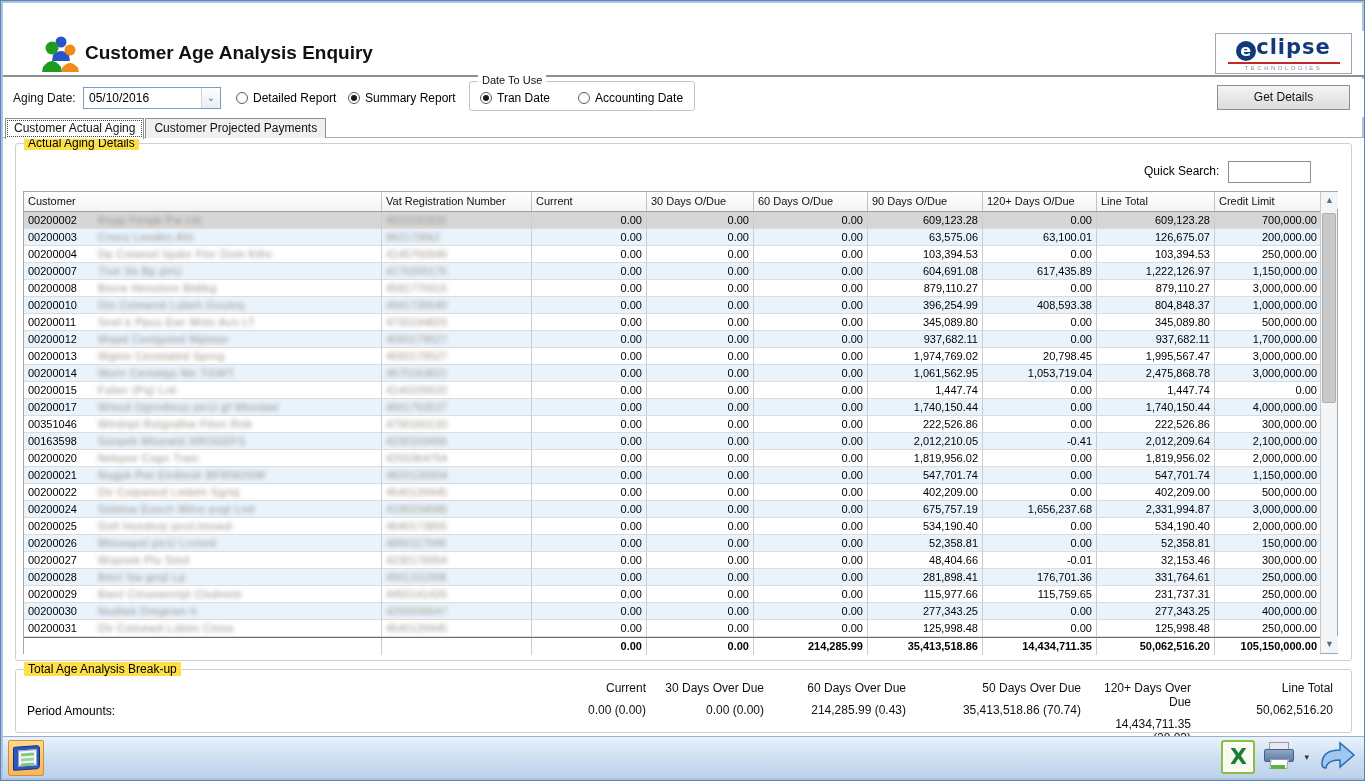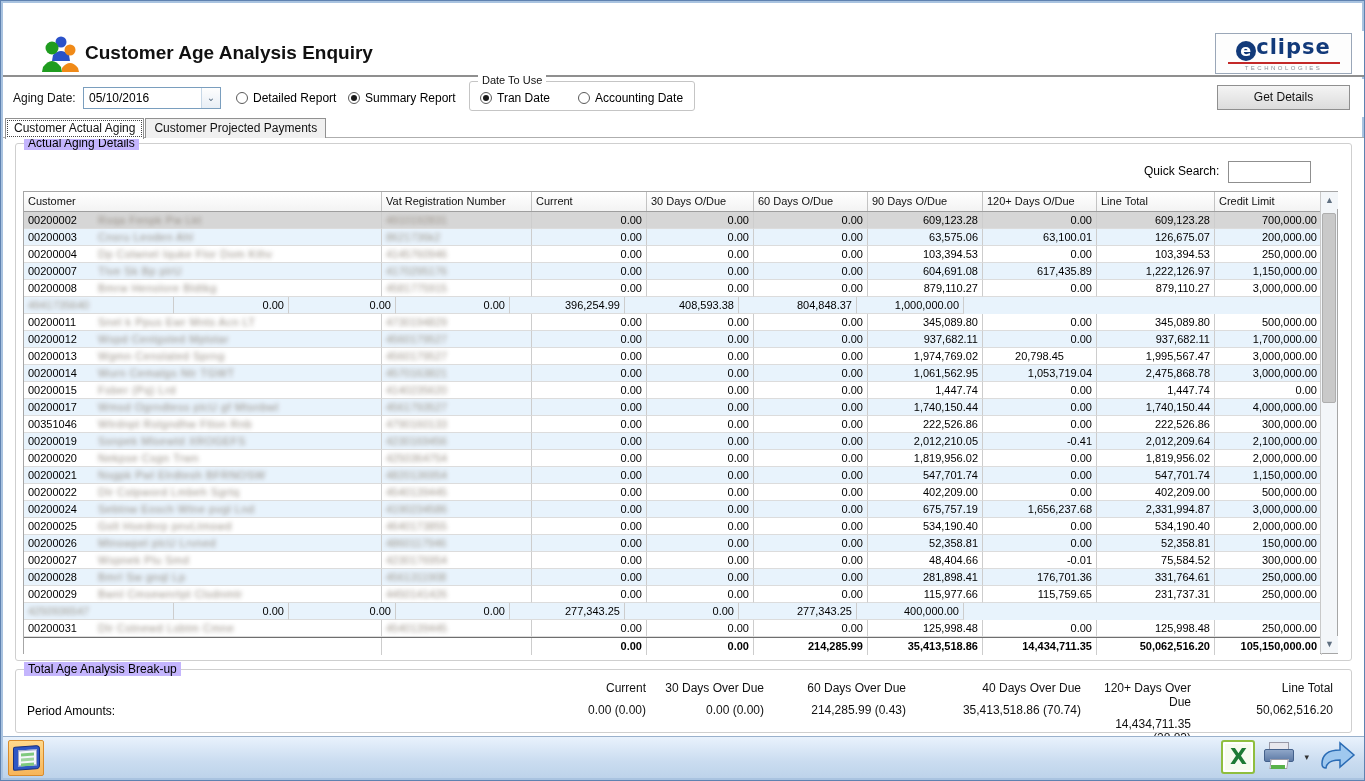--- a/index.html
+++ b/index.html
@@ -58,21 +58,21 @@
   
   .tabs { position:absolute; left:4px; top:117px; display:flex; z-index:3; }
   .tab {
     height:20px; padding:0 8px; font-size:12px; line-height:19px;
     border:1px solid #919191; border-bottom:none; background:#f0f0f0; color:#111; cursor:default; margin-right:1px;
   }
   .tab.active { background:#fff; height:21px; outline:1px dotted #444; outline-offset:-3px; }
   .tabpanel { position:absolute; left:2px; top:136px; width:1361px; height:600px; background:#fff; border-top:1px solid #aeaeae; }
   
   .fs1 { left:14px; top:142px; width:1337px; height:518px; position:absolute; border:1px solid #cfcfcf; border-radius:3px; }
-  .fs1 .glabel, .fs2 .glabel { position:absolute; top:-8px; left:8px; background:#c4b5fd; padding:0 4px; font-size:12px; }
+  .fs1 .glabel, .fs2 .glabel { position:absolute; top:-8px; left:8px; background:#fde047; padding:0 4px; font-size:12px; }
   .qsearch-lbl { position:absolute; left:1143px; top:163px; font-size:12px; }
   .qsearch { position:absolute; left:1227px; top:160px; width:83px; height:22px; border:1px solid #8f8f8f; background:#fff; font-size:12px; padding:0 3px; font-family:"Liberation Sans",sans-serif;}
   
   .grid { position:absolute; left:22px; top:190px; width:1315px; height:463px; border:1px solid #a6a6a6; background:#fff; font-size:11px; }
   .trow { display:flex; height:17px; }
   .thead { display:flex; height:20px; background:linear-gradient(#ffffff,#f3f3f3); border-bottom:1px solid #9e9e9e; }
   .thead .c { font-size:11px; color:#111; padding:3px 4px 0 4px; border-right:1px solid #c3c3c3; overflow:hidden; white-space:nowrap; }
   .c { flex:none; border-right:1px solid #cdcdcd; overflow:hidden; white-space:nowrap; }
   .trow .c { border-bottom:1px solid #dcdcdc; padding:2px 4px 0 4px; }
   .c.num { text-align:right; }
@@ -245,20 +245,21 @@
           <div class="c" style="width: 150px;"><span class="vatmask">4581775915</span></div>
           <div class="c num" style="width: 115px;">0.00</div>
           <div class="c num" style="width: 107px;">0.00</div>
           <div class="c num" style="width: 114px;">0.00</div>
           <div class="c num" style="width: 115px;">879,110.27</div>
           <div class="c num" style="width: 114px;">0.00</div>
           <div class="c num" style="width: 118px;">879,110.27</div>
           <div class="c num" style="width: 107px;">3,000,000.00</div>
         </div>
         <div class="trow stripe">
+          <div class="c" style="width: 358px;"><span class="cid">00200010</span><span class="mask">Dlo Cetewnd Lsbeh Gvuteq</span></div>
           <div class="c" style="width: 150px;"><span class="vatmask">4941735640</span></div>
           <div class="c num" style="width: 115px;">0.00</div>
           <div class="c num" style="width: 107px;">0.00</div>
           <div class="c num" style="width: 114px;">0.00</div>
           <div class="c num" style="width: 115px;">396,254.99</div>
           <div class="c num" style="width: 114px;">408,593.38</div>
           <div class="c num" style="width: 118px;">804,848.37</div>
           <div class="c num" style="width: 107px;">1,000,000.00</div>
         </div>
         <div class="trow">
@@ -283,21 +284,21 @@
           <div class="c num" style="width: 118px;">937,682.11</div>
           <div class="c num" style="width: 107px;">1,700,000.00</div>
         </div>
         <div class="trow">
           <div class="c" style="width: 358px;"><span class="cid">00200013</span><span class="mask">Wgmn Censlated Sprng</span></div>
           <div class="c" style="width: 150px;"><span class="vatmask">4560179527</span></div>
           <div class="c num" style="width: 115px;">0.00</div>
           <div class="c num" style="width: 107px;">0.00</div>
           <div class="c num" style="width: 114px;">0.00</div>
           <div class="c num" style="width: 115px;">1,974,769.02</div>
-          <div class="c num" style="width: 114px; text-align: center;">20,798.45</div>
+          <div class="c num" style="width: 114px;">20,798.45</div>
           <div class="c num" style="width: 118px;">1,995,567.47</div>
           <div class="c num" style="width: 107px;">3,000,000.00</div>
         </div>
         <div class="trow stripe">
           <div class="c" style="width: 358px;"><span class="cid">00200014</span><span class="mask">Wurn Cematgs Ntr TGWT</span></div>
           <div class="c" style="width: 150px;"><span class="vatmask">4570163821</span></div>
           <div class="c num" style="width: 115px;">0.00</div>
           <div class="c num" style="width: 107px;">0.00</div>
           <div class="c num" style="width: 114px;">0.00</div>
           <div class="c num" style="width: 115px;">1,061,562.95</div>
@@ -332,21 +333,21 @@
           <div class="c" style="width: 150px;"><span class="vatmask">4790160133</span></div>
           <div class="c num" style="width: 115px;">0.00</div>
           <div class="c num" style="width: 107px;">0.00</div>
           <div class="c num" style="width: 114px;">0.00</div>
           <div class="c num" style="width: 115px;">222,526.86</div>
           <div class="c num" style="width: 114px;">0.00</div>
           <div class="c num" style="width: 118px;">222,526.86</div>
           <div class="c num" style="width: 107px;">300,000.00</div>
         </div>
         <div class="trow stripe">
-          <div class="c" style="width: 358px;"><span class="cid">00200019</span><span class="mask">Ssnpek Mlsewtd XROGEFS</span></div>
+          <div class="c" style="width: 358px;"><span class="cid">00163598</span><span class="mask">Ssnpek Mlsewtd XROGEFS</span></div>
           <div class="c" style="width: 150px;"><span class="vatmask">4230169456</span></div>
           <div class="c num" style="width: 115px;">0.00</div>
           <div class="c num" style="width: 107px;">0.00</div>
           <div class="c num" style="width: 114px;">0.00</div>
           <div class="c num" style="width: 115px;">2,012,210.05</div>
           <div class="c num" style="width: 114px;">-0.41</div>
           <div class="c num" style="width: 118px;">2,012,209.64</div>
           <div class="c num" style="width: 107px;">2,100,000.00</div>
         </div>
         <div class="trow">
@@ -416,21 +417,21 @@
           <div class="c num" style="width: 107px;">150,000.00</div>
         </div>
         <div class="trow">
           <div class="c" style="width: 358px;"><span class="cid">00200027</span><span class="mask">Wspnek Plu Smd</span></div>
           <div class="c" style="width: 150px;"><span class="vatmask">4230176954</span></div>
           <div class="c num" style="width: 115px;">0.00</div>
           <div class="c num" style="width: 107px;">0.00</div>
           <div class="c num" style="width: 114px;">0.00</div>
           <div class="c num" style="width: 115px;">48,404.66</div>
           <div class="c num" style="width: 114px;">-0.01</div>
-          <div class="c num" style="width: 118px;">75,584.52</div>
+          <div class="c num" style="width: 118px;">32,153.46</div>
           <div class="c num" style="width: 107px;">300,000.00</div>
         </div>
         <div class="trow stripe">
           <div class="c" style="width: 358px;"><span class="cid">00200028</span><span class="mask">Bmrl Sw gnql Lp</span></div>
           <div class="c" style="width: 150px;"><span class="vatmask">4561311908</span></div>
           <div class="c num" style="width: 115px;">0.00</div>
           <div class="c num" style="width: 107px;">0.00</div>
           <div class="c num" style="width: 114px;">0.00</div>
           <div class="c num" style="width: 115px;">281,898.41</div>
           <div class="c num" style="width: 114px;">176,701.36</div>
@@ -442,20 +443,21 @@
           <div class="c" style="width: 150px;"><span class="vatmask">4450141426</span></div>
           <div class="c num" style="width: 115px;">0.00</div>
           <div class="c num" style="width: 107px;">0.00</div>
           <div class="c num" style="width: 114px;">0.00</div>
           <div class="c num" style="width: 115px;">115,977.66</div>
           <div class="c num" style="width: 114px;">115,759.65</div>
           <div class="c num" style="width: 118px;">231,737.31</div>
           <div class="c num" style="width: 107px;">250,000.00</div>
         </div>
         <div class="trow stripe">
+          <div class="c" style="width: 358px;"><span class="cid">00200030</span><span class="mask">Nsdtwk Dmgewn h</span></div>
           <div class="c" style="width: 150px;"><span class="vatmask">4250936547</span></div>
           <div class="c num" style="width: 115px;">0.00</div>
           <div class="c num" style="width: 107px;">0.00</div>
           <div class="c num" style="width: 114px;">0.00</div>
           <div class="c num" style="width: 115px;">277,343.25</div>
           <div class="c num" style="width: 114px;">0.00</div>
           <div class="c num" style="width: 118px;">277,343.25</div>
           <div class="c num" style="width: 107px;">400,000.00</div>
         </div>
         <div class="trow">
@@ -499,21 +501,21 @@
       </div>
       <div class="bcol" style="width: 118px;">
         <div class="bh">30 Days Over Due</div>
         <div class="bv">0.00 (0.00)</div>
       </div>
       <div class="bcol" style="width: 142px;">
         <div class="bh">60 Days Over Due</div>
         <div class="bv">214,285.99 (0.43)</div>
       </div>
       <div class="bcol" style="width: 175px;">
-        <div class="bh">40 Days Over Due</div>
+        <div class="bh">50 Days Over Due</div>
         <div class="bv">35,413,518.86 (70.74)</div>
       </div>
       <div class="bcol" style="width: 110px;">
         <div class="bh">120+ Days Over Due</div>
         <div class="bv">14,434,711.35 (28.83)</div>
       </div>
       <div class="bcol" style="width: 142px;">
         <div class="bh">Line Total</div>
         <div class="bv">50,062,516.20</div>
       </div>

